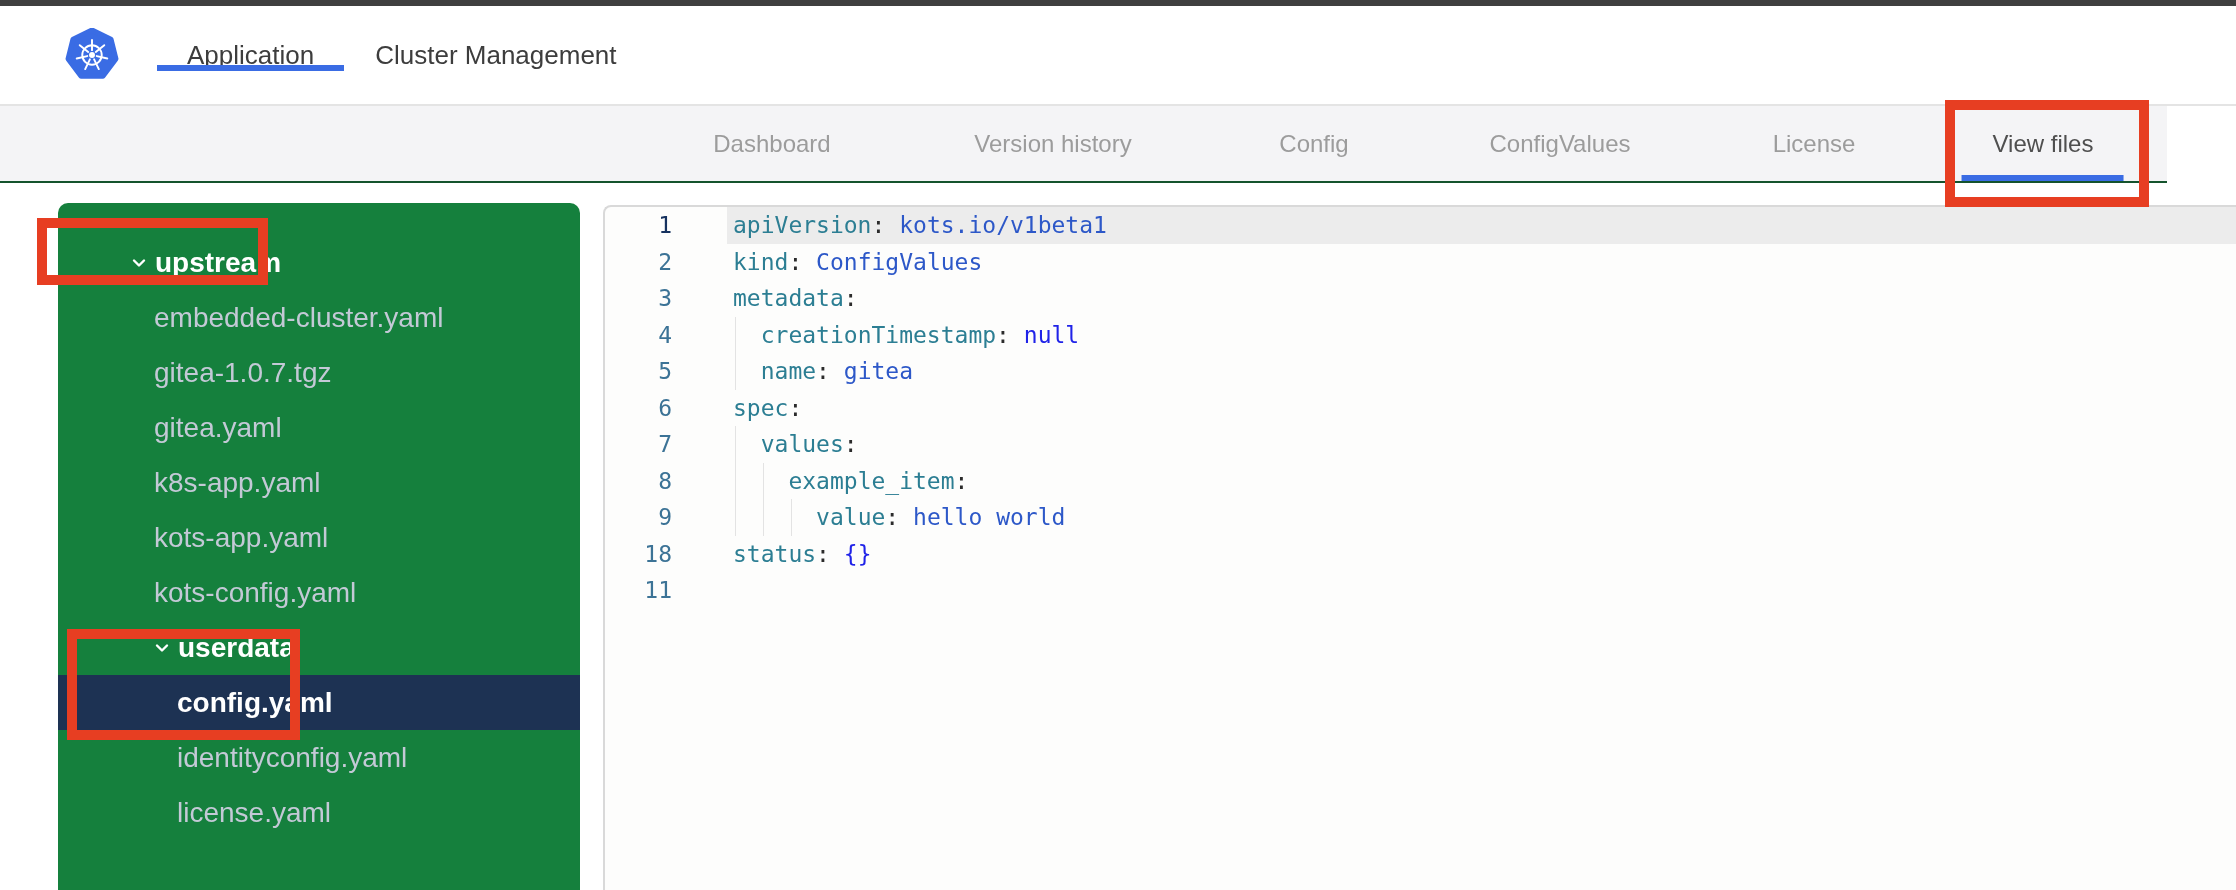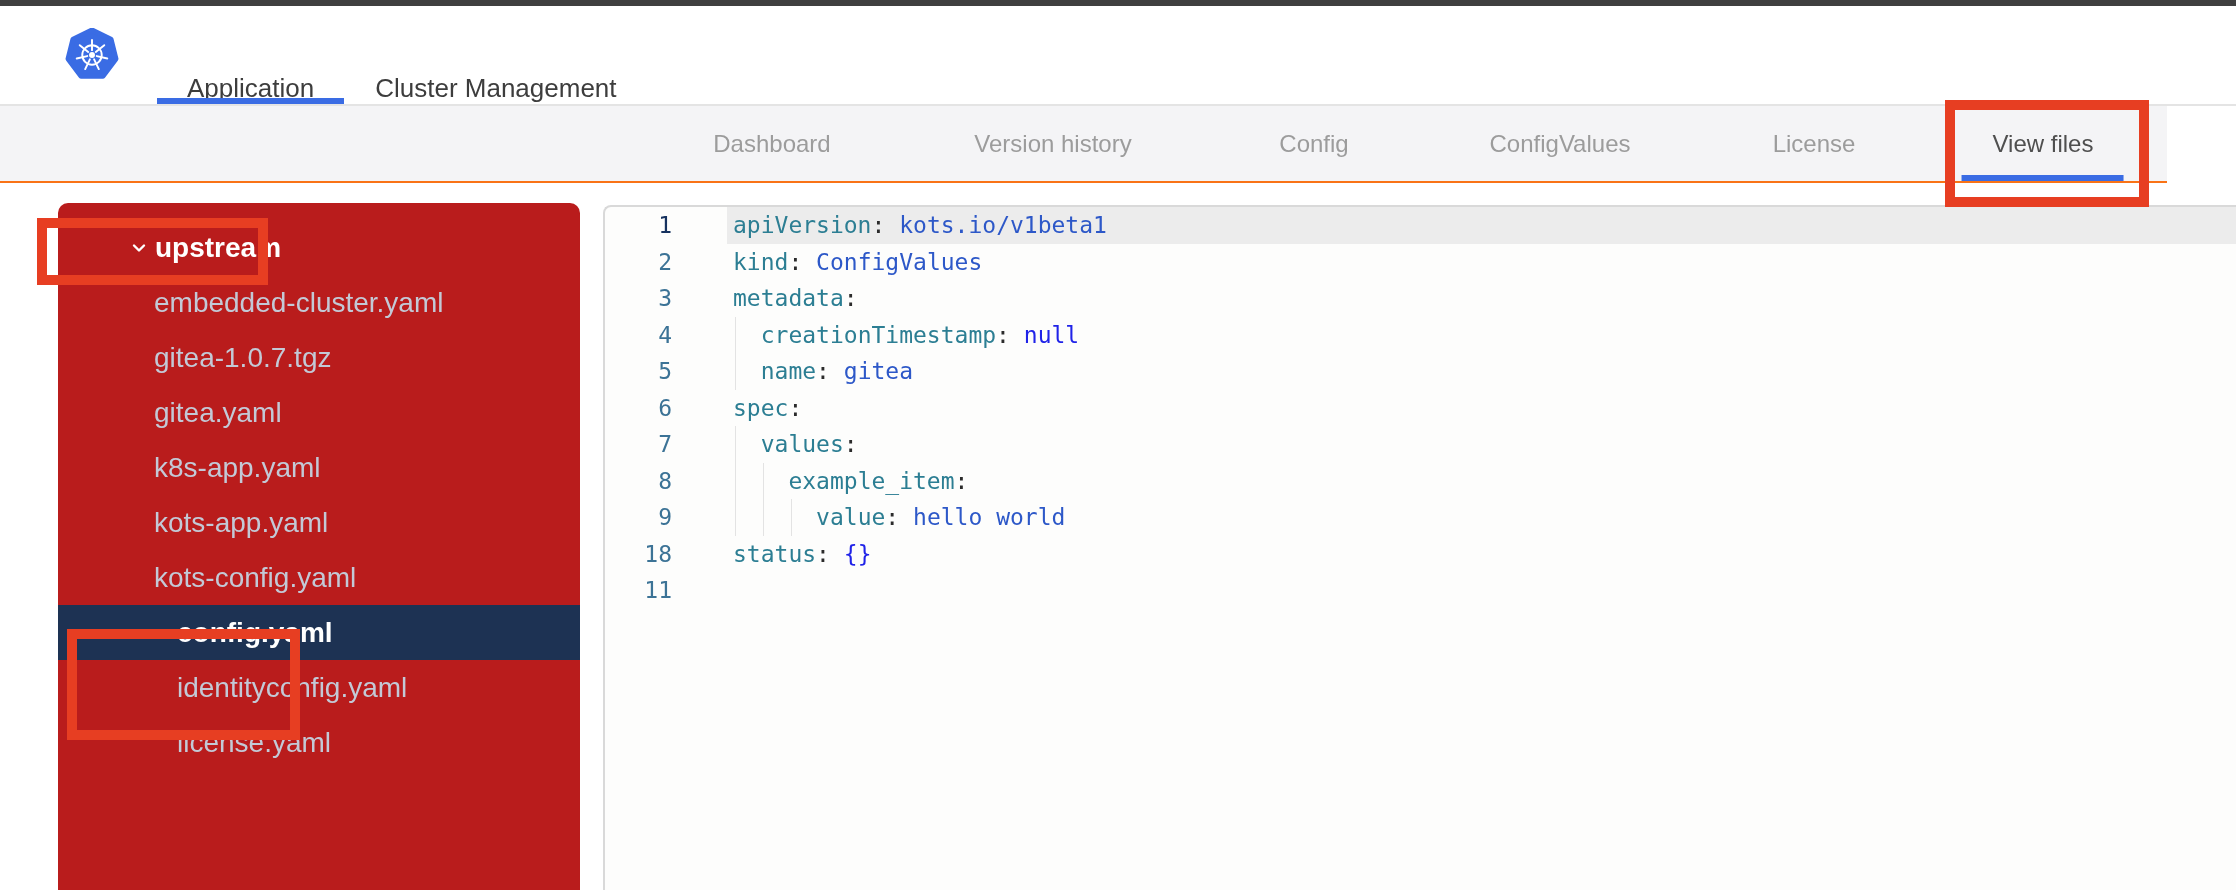--- a/index.html
+++ b/index.html
@@ -9,49 +9,49 @@
   }
   
   .top-edge{position:absolute;left:0;top:0;width:2236px;height:6px;background:#3f3f3f;}
 
   
   .topnav{
     position:absolute;left:0;top:6px;width:2236px;height:98px;background:#ffffff;
     border-bottom:2px solid #e4e4e4;display:flex;align-items:center;
   }
   .k8s-logo{position:absolute;left:65px;top:22px;width:54px;height:54px;display:block;}
-  .topnav-tabs{position:absolute;left:157px;top:0;height:98px;display:flex;align-items:flex-end;gap:31px;}
+  .topnav-tabs{position:absolute;left:157px;top:0;height:98px;display:flex;align-items:center;gap:31px;}
   .top-tab{
     position:relative;display:flex;align-items:center;justify-content:center;
     font-size:26px;color:#3d3d3d;cursor:pointer;white-space:nowrap;
   }
   .top-tab.pad{padding:0 30px;}
   .top-tab.active::after{
     content:"";position:absolute;left:0;right:0;bottom:0;height:6px;background:var(--accent,#3a6ce4);
   }
 
   
   .subnav{
     position:absolute;left:0;top:106px;width:2167px;height:75px;background:#f4f4f6;
-    border-bottom:2px solid #f97316;
+    border-bottom:2px solid #14532d;
   }
   .sub-tab{
     position:absolute;top:0;height:75px;transform:translateX(-50%);
     display:flex;align-items:center;font-size:24px;color:#9c9c9c;cursor:pointer;white-space:nowrap;
   }
   .sub-tab.active{color:#4f4f4f;}
   .sub-tab.active::after{
     content:"";position:absolute;left:50%;transform:translateX(-50%);bottom:0;
     width:162px;height:6px;background:var(--accent,#3a6ce4);
   }
 
   
   .sidebar{
     position:absolute;left:58px;top:203px;width:522px;height:687px;
-    background:#b91c1c;border-radius:10px 10px 0 0;padding-top:17px;box-sizing:border-box;
+    background:#15803d;border-radius:10px 10px 0 0;padding-top:32px;box-sizing:border-box;
   }
   .tree-row{
     height:55px;display:flex;align-items:center;cursor:pointer;box-sizing:border-box;
     font-size:28px;color:#c3c9d6;white-space:nowrap;
   }
   .tree-row .chev{display:inline-flex;margin-right:6px;}
   .tree-row.folder{color:#ffffff;font-weight:bold;}
   .tree-row.lvl0.folder{padding-left:71px;}
   .tree-row.lvl0.file{padding-left:96px;}
   .tree-row.lvl1.folder{padding-left:94px;}
@@ -149,20 +149,28 @@
       </div>
       <div class="tree-row file lvl0">
         <span>k8s-app.yaml</span>
       </div>
       <div class="tree-row file lvl0">
         <span>kots-app.yaml</span>
       </div>
       <div class="tree-row file lvl0">
         <span>kots-config.yaml</span>
       </div>
+      <div class="tree-row folder lvl1">
+        <span class="chev">
+          <svg width="20" height="20" viewBox="0 0 20 20">
+            <path d="M5 7.5l5 5 5-5" stroke="#fff" stroke-width="2.4" fill="none" stroke-linecap="round" stroke-linejoin="round"></path>
+          </svg>
+        </span>
+        <span>userdata</span>
+      </div>
       <div class="tree-row file lvl1 selected">
         <span>config.yaml</span>
       </div>
       <div class="tree-row file lvl1">
         <span>identityconfig.yaml</span>
       </div>
       <div class="tree-row file lvl1">
         <span>license.yaml</span>
       </div>
     </aside>

